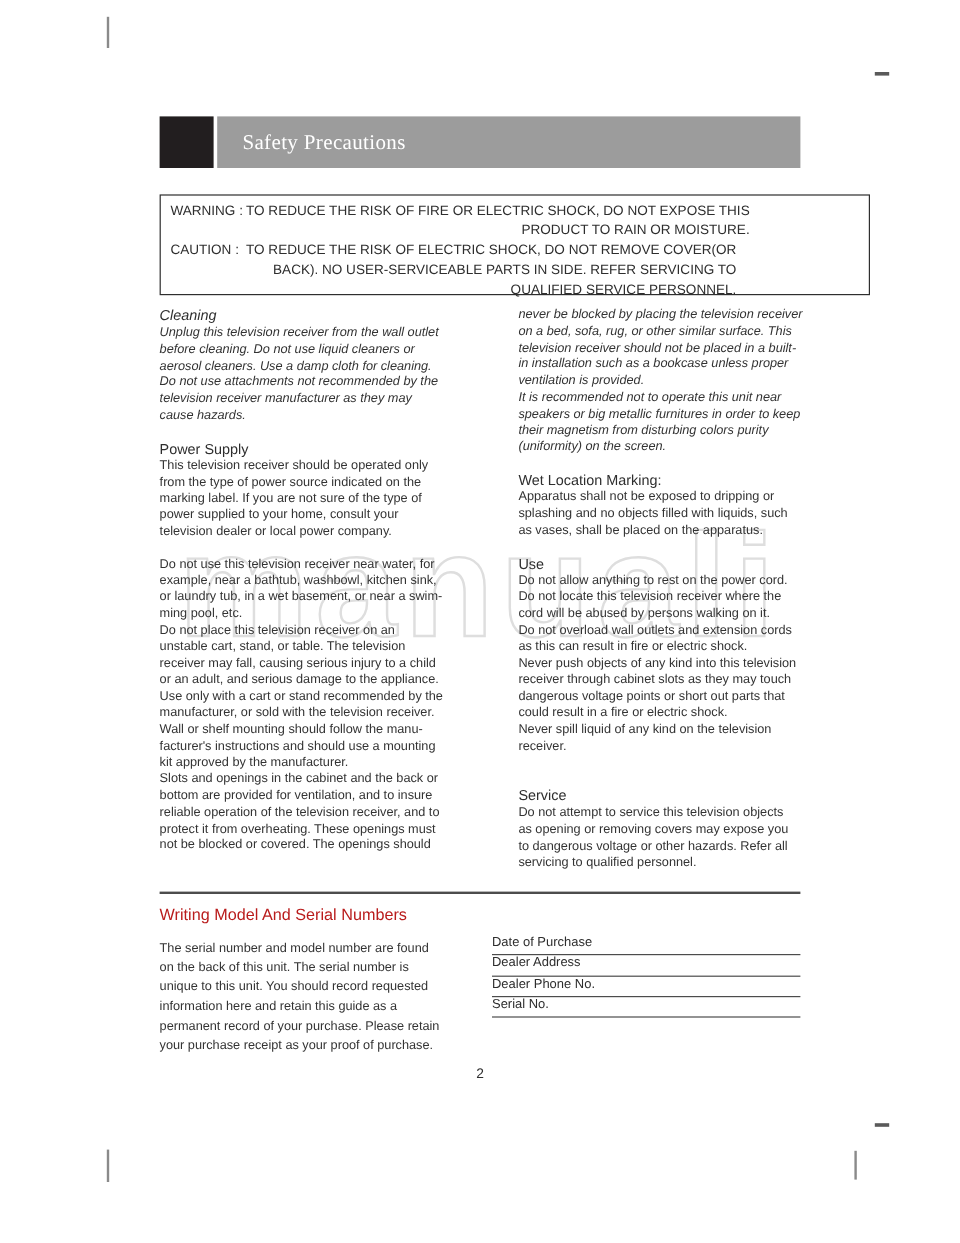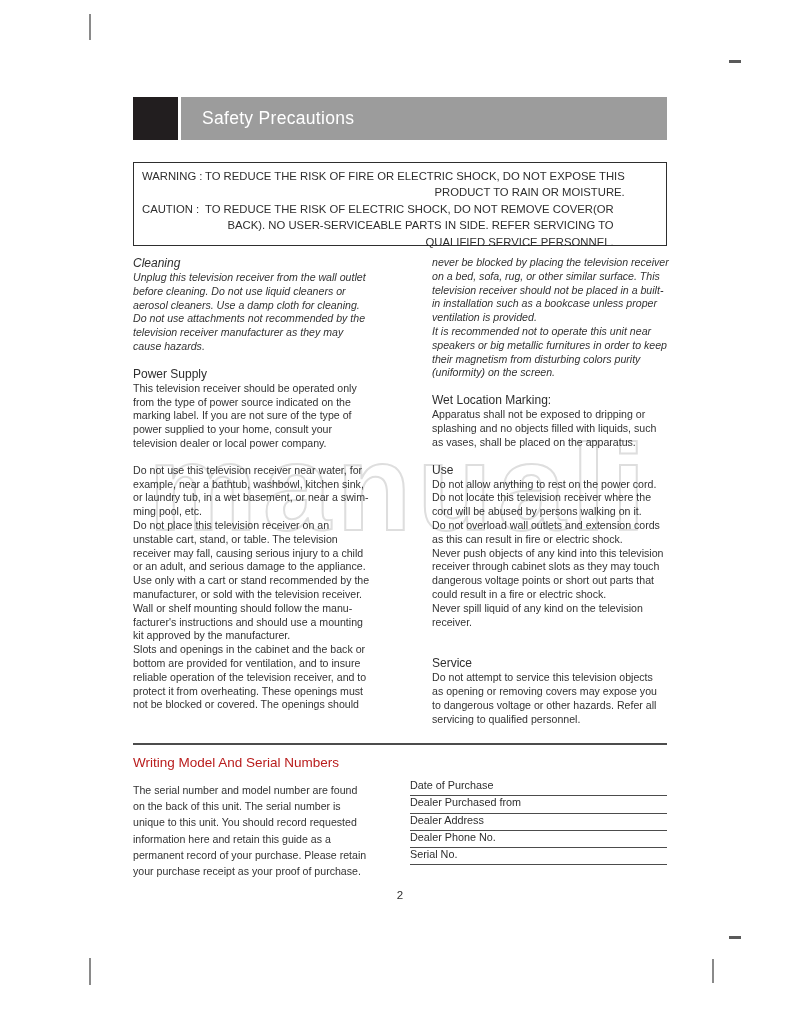--- a/index.html
+++ b/index.html
@@ -45,26 +45,27 @@
     width: 45px; height: 43px; background: #221e1f;
   }
   .header-bar {
     position: absolute; left: 181px; top: 97px;
     width: 486px; height: 43px; background: #9c9c9c;
     display: flex; align-items: center;
   }
   .header-title {
     color: #ffffff; font-size: 17.5px; padding-left: 21px;
     letter-spacing: 0.3px;
+    font-family: Liberation Serif, serif;
   }
 
   
   .warning-box {
     position: absolute; left: 133px; top: 162px;
-    width: 534px; height: 84px;
+    width: 592px; height: 84px;
     border: 1.5px solid #2e2e2e;
     padding: 5px 8px 0 8px;
     font-size: 11.3px; line-height: 16.4px;
   }
   .notice-row { display: flex; }
   .notice-label { width: 63px; flex-shrink: 0; white-space: nowrap; }
   .notice-text { white-space: pre-line; text-align: right; }
 
   
   .col { position: absolute; font-size: 10.6px; line-height: 13.8px; }
@@ -230,23 +231,20 @@
 unique to this unit. You should record requested
 information here and retain this guide as a
 permanent record of your purchase. Please retain
 your purchase receipt as your proof of purchase.</div>
 
     <div class="reg-form">
       <div class="form-row">
         <span>Date of Purchase</span>
       </div>
       <div class="form-row">
-        <span>Dealer Purchased from</span>
-      </div>
-      <div class="form-row">
         <span>Dealer Address</span>
       </div>
       <div class="form-row">
         <span>Dealer Phone No.</span>
       </div>
       <div class="form-row">
         <span>Serial No.</span>
       </div>
     </div>
 

